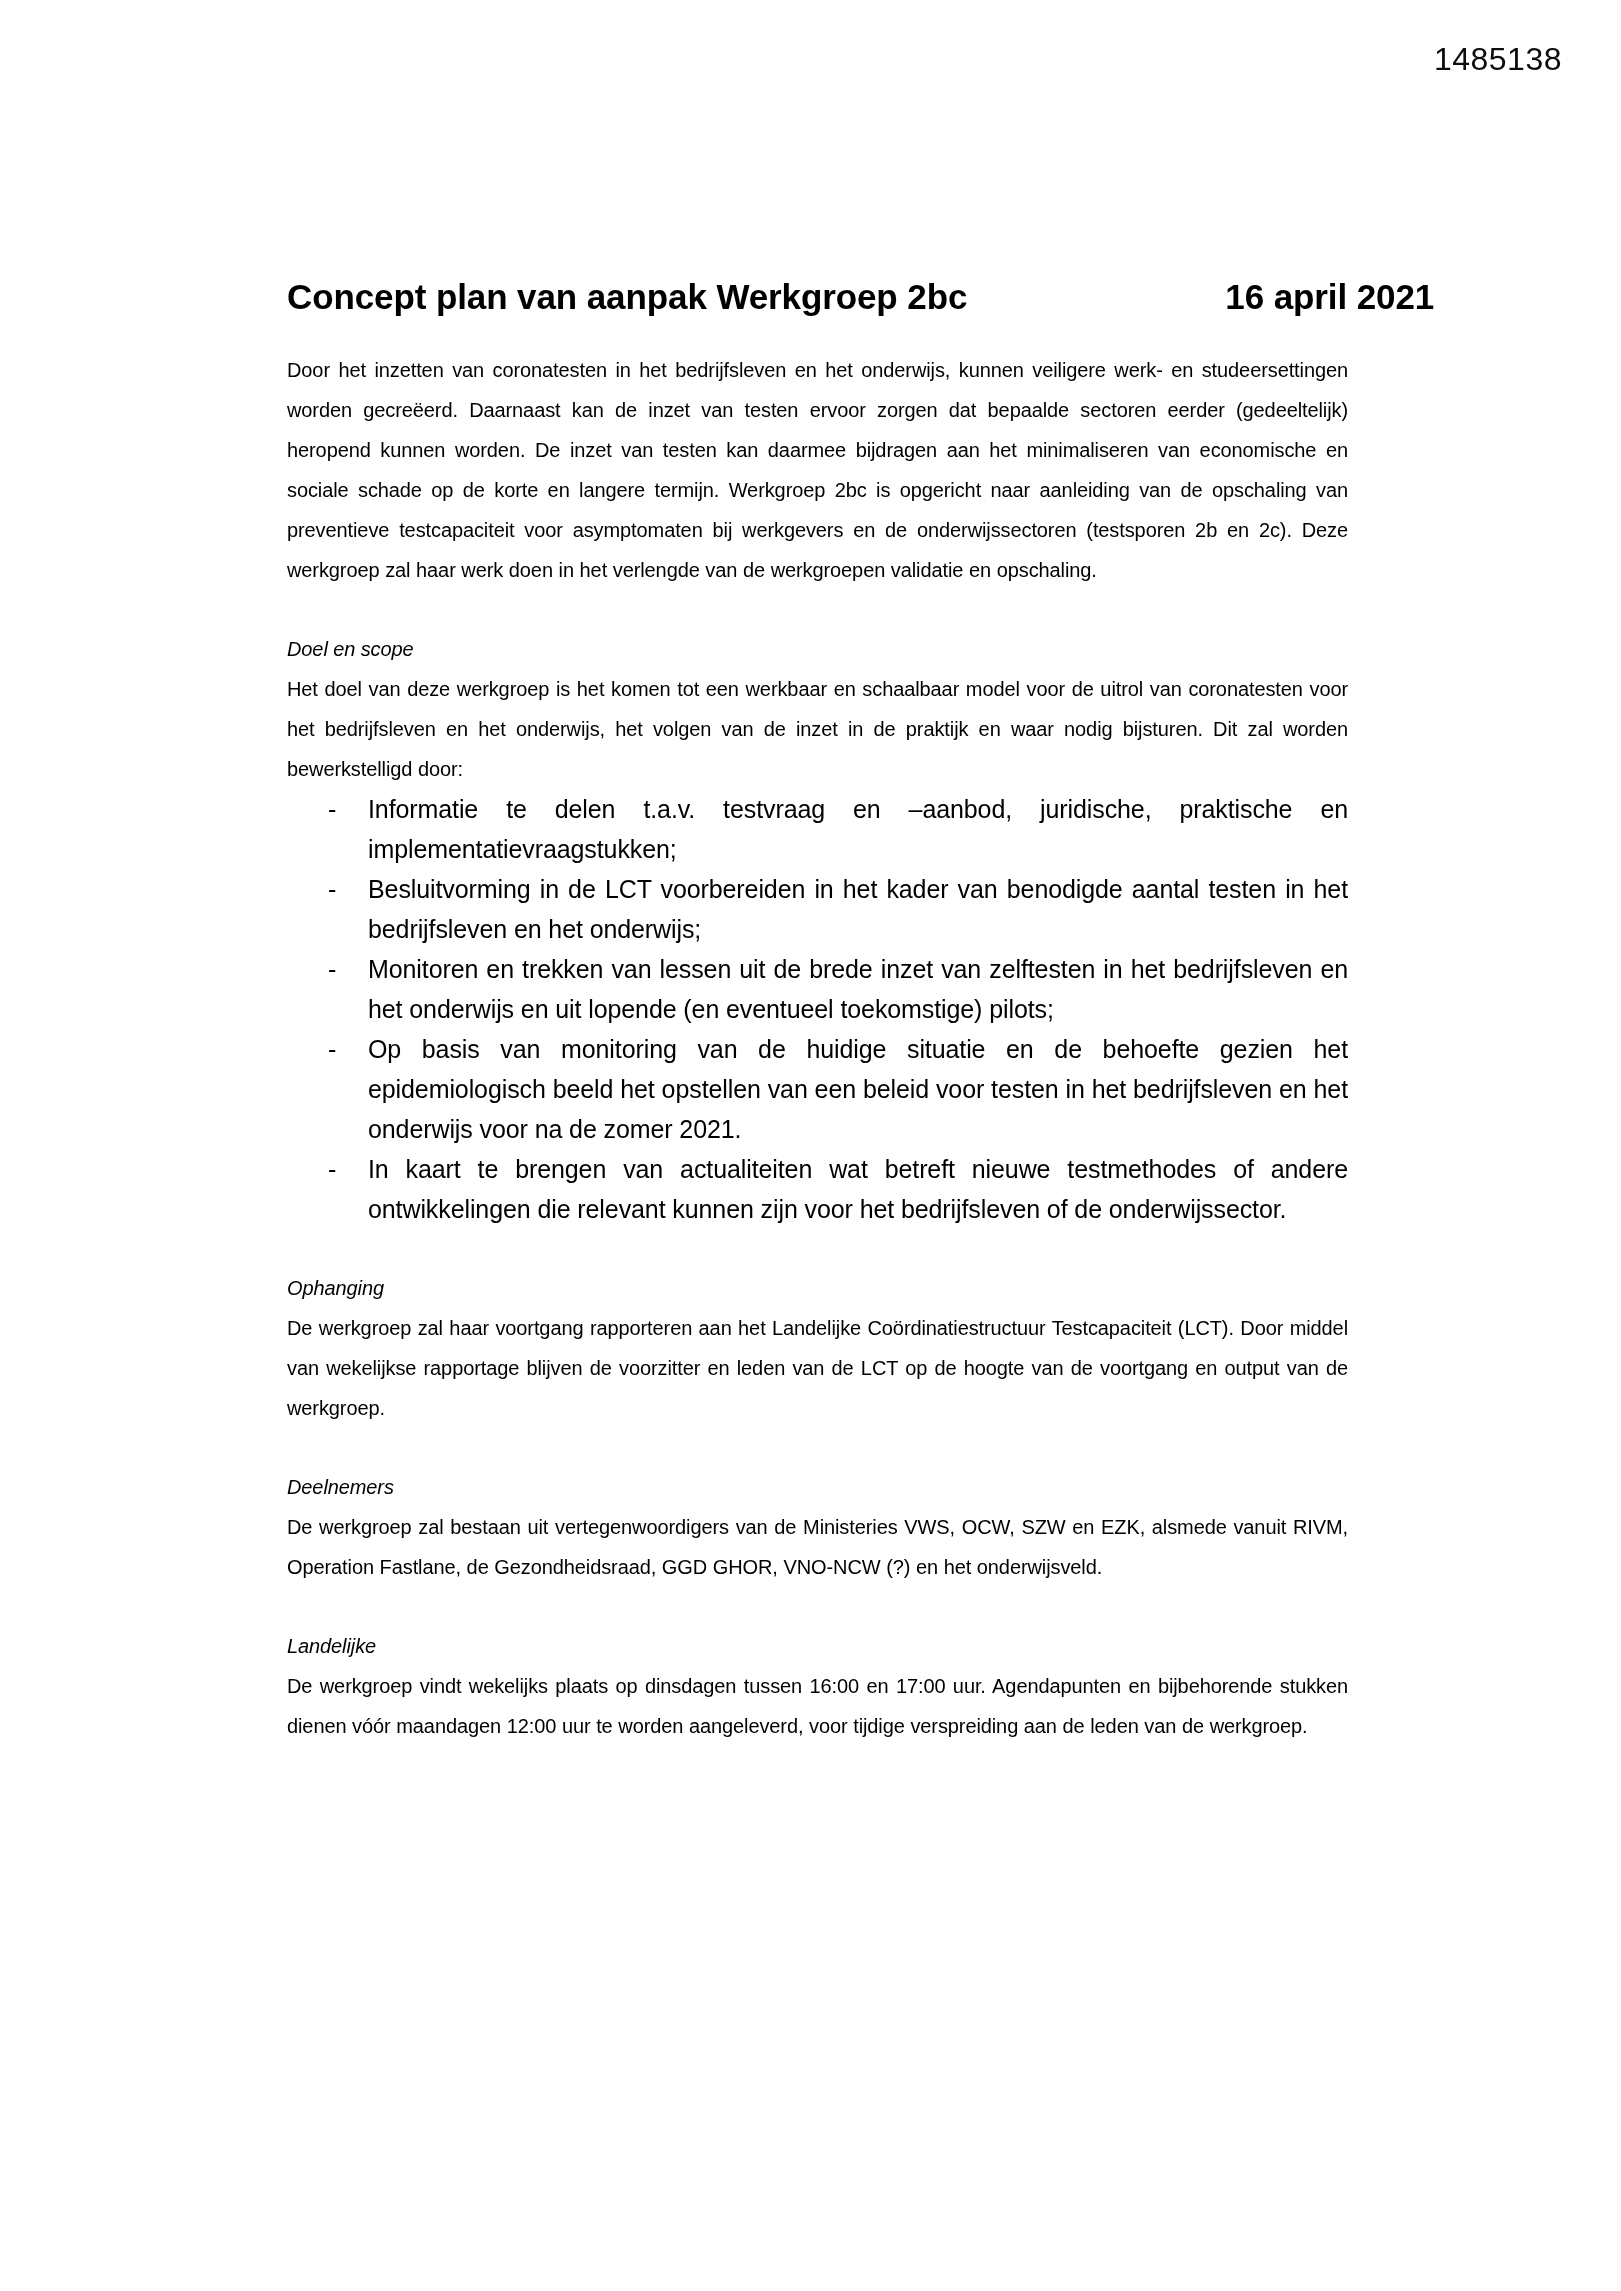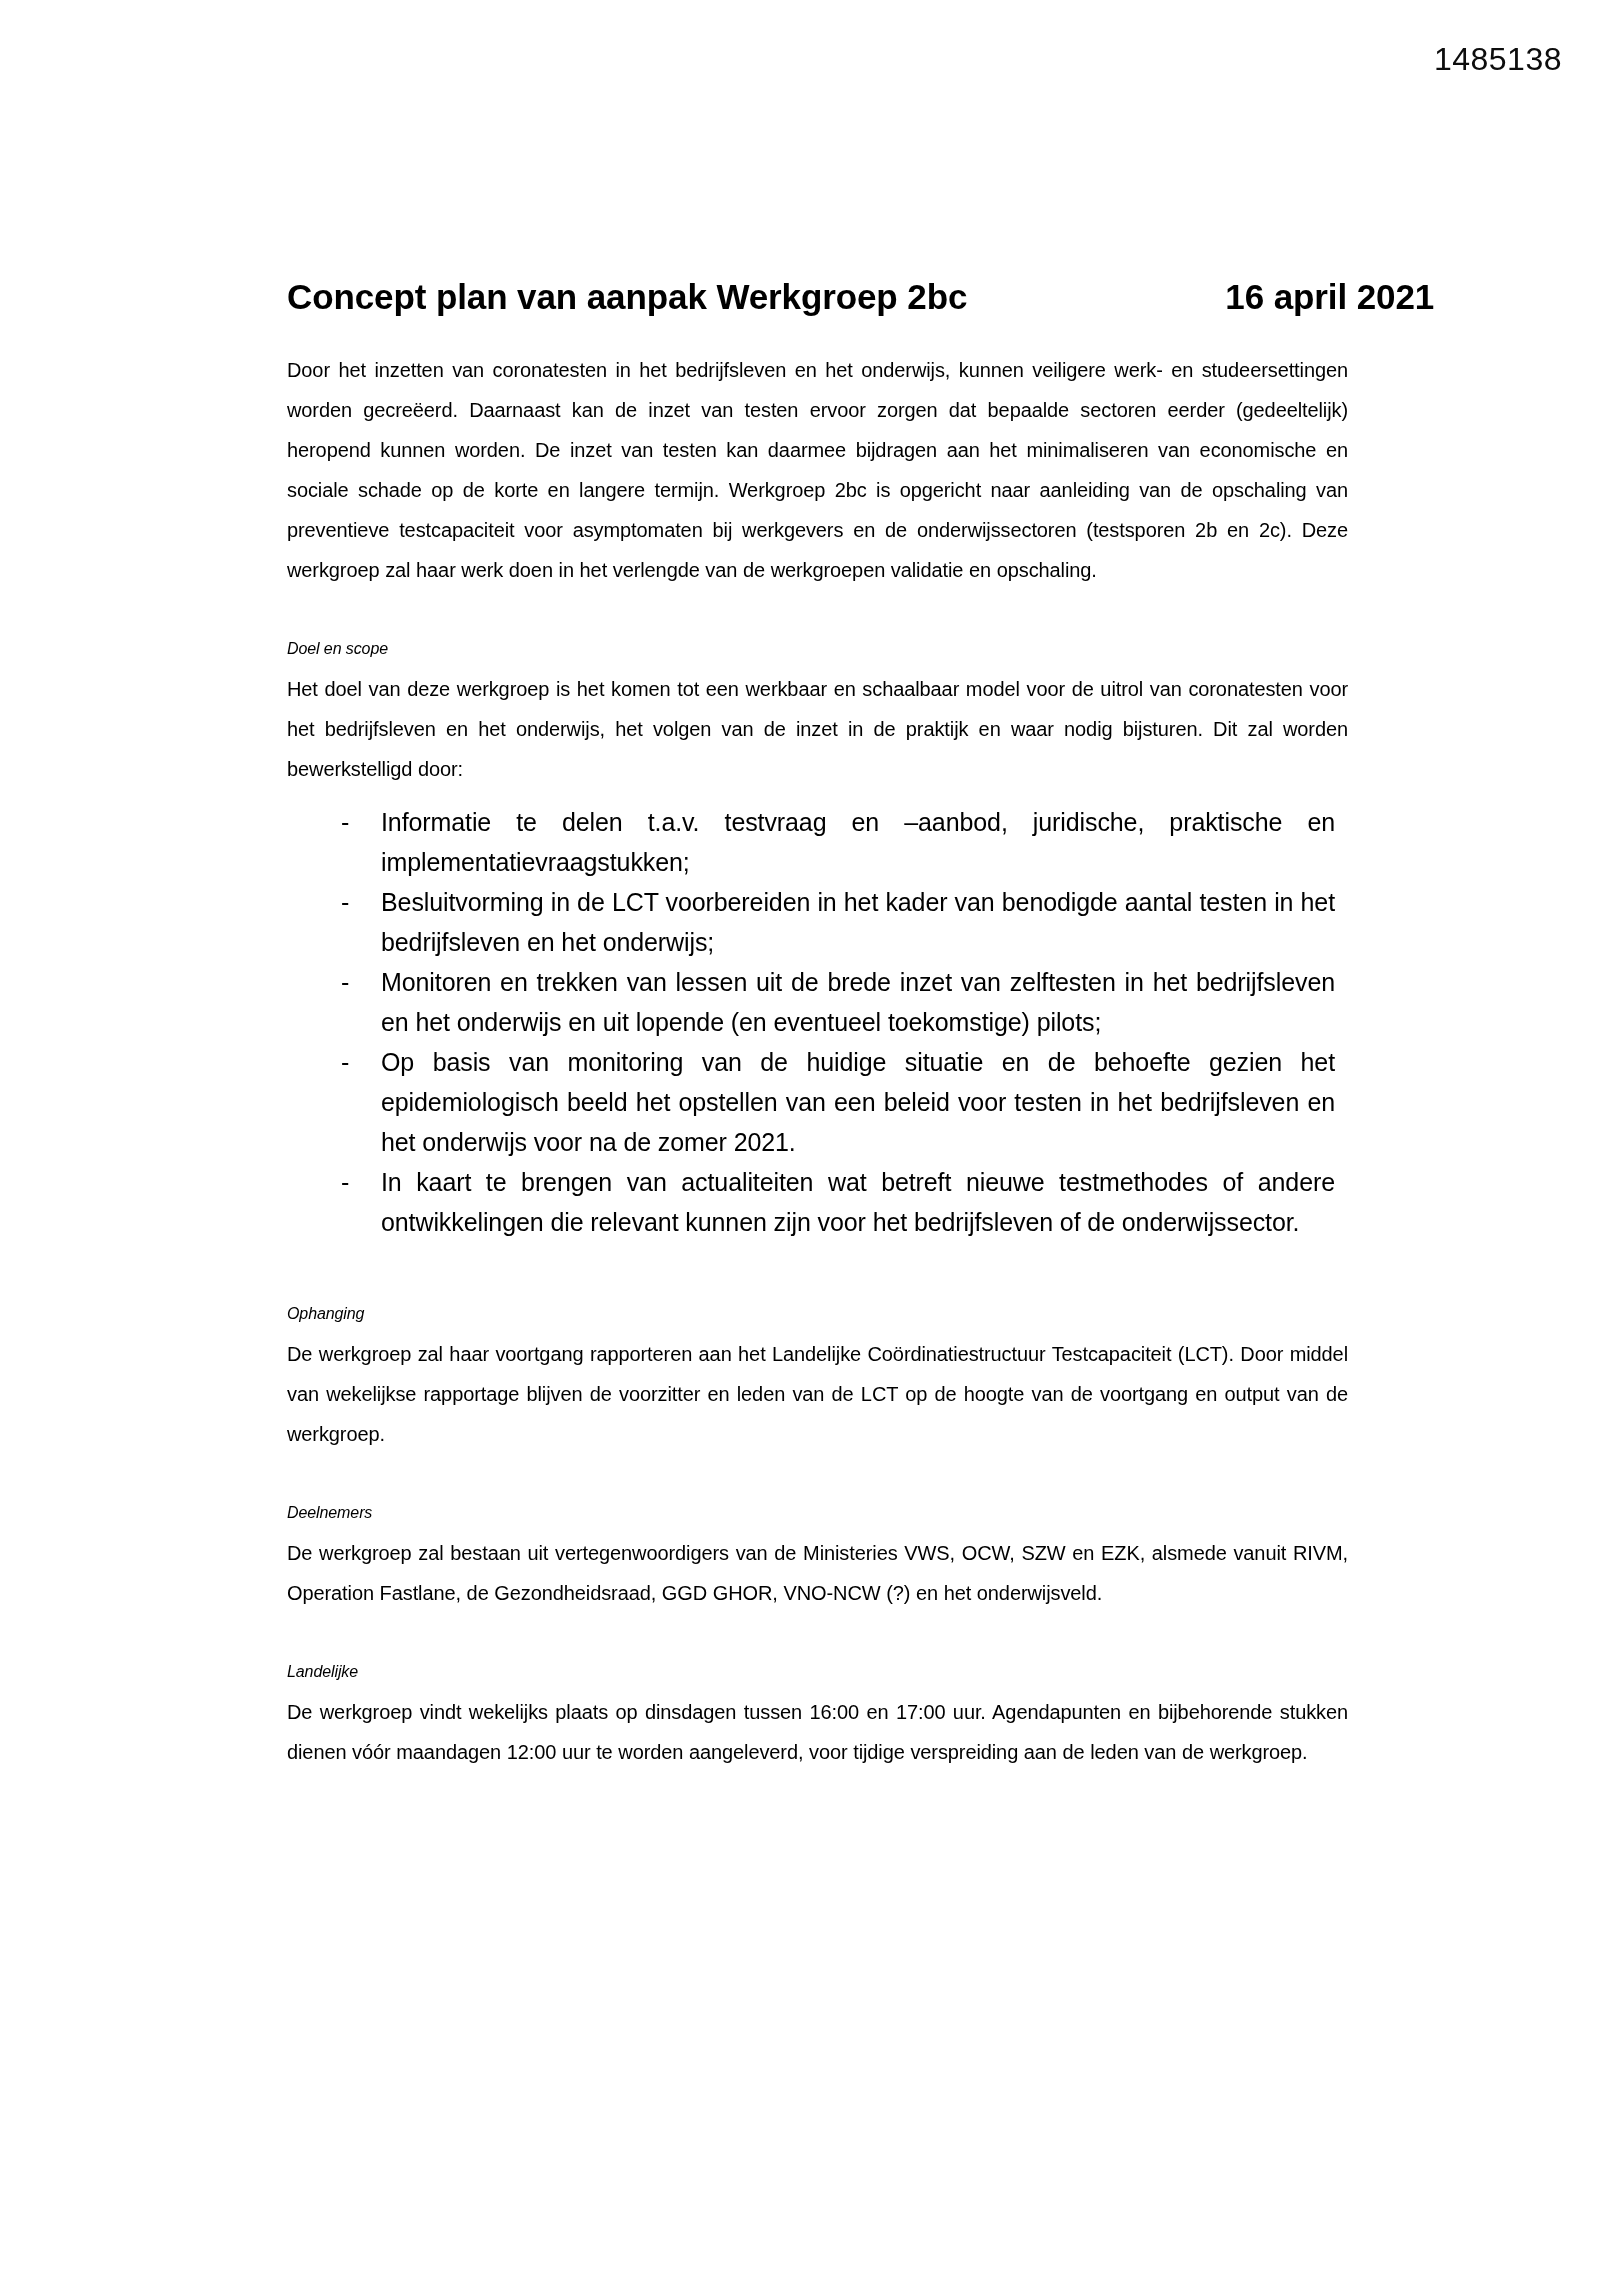--- a/index.html
+++ b/index.html
@@ -55,31 +55,31 @@
   p.body {
     font-size: 20px;
     line-height: 40px;
     text-align: justify;
     margin: 0;
     letter-spacing: -0.1px;
     word-spacing: 0.2px;
   }
   .section-head {
     font-style: italic;
-    font-size: 16px;
+    font-size: 20px;
     line-height: 40px;
     margin: 0;
     letter-spacing: -0.1px;
   }
   .gap-para {
     height: 39px;
   }
   ul.dash-list {
     list-style: none;
-    margin: 13px;
+    margin: 0;
     padding: 0;
   }
   ul.dash-list > li {
     position: relative;
     padding-left: 81px;
     font-size: 25px;
     line-height: 40px;
     text-align: justify;
     letter-spacing: -0.1px;
   }

